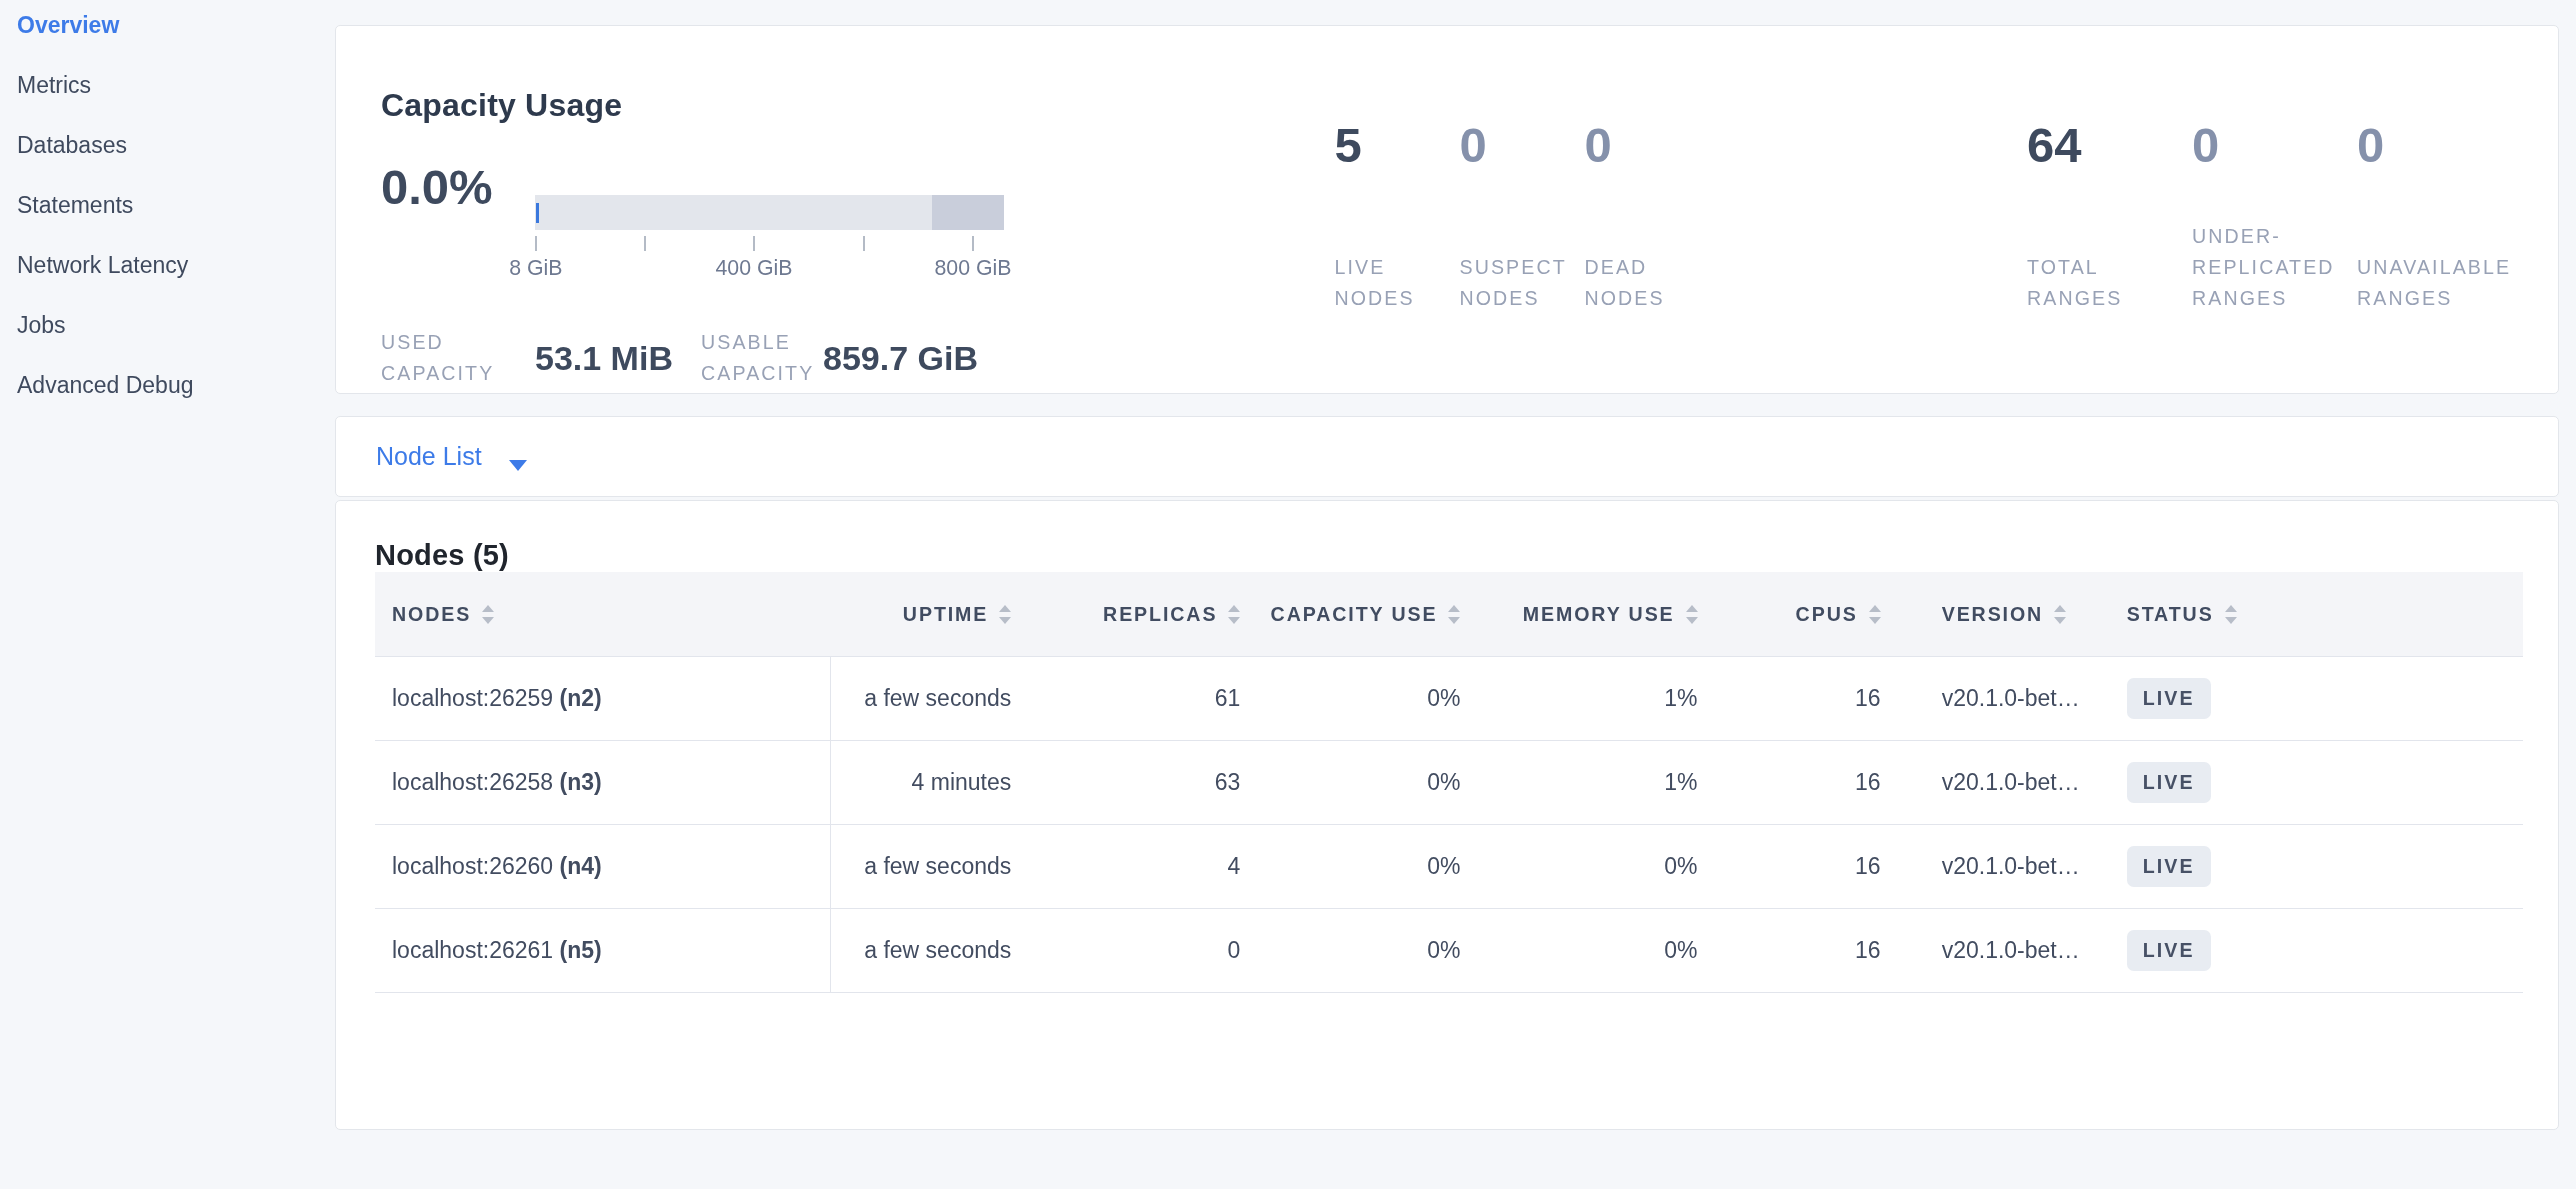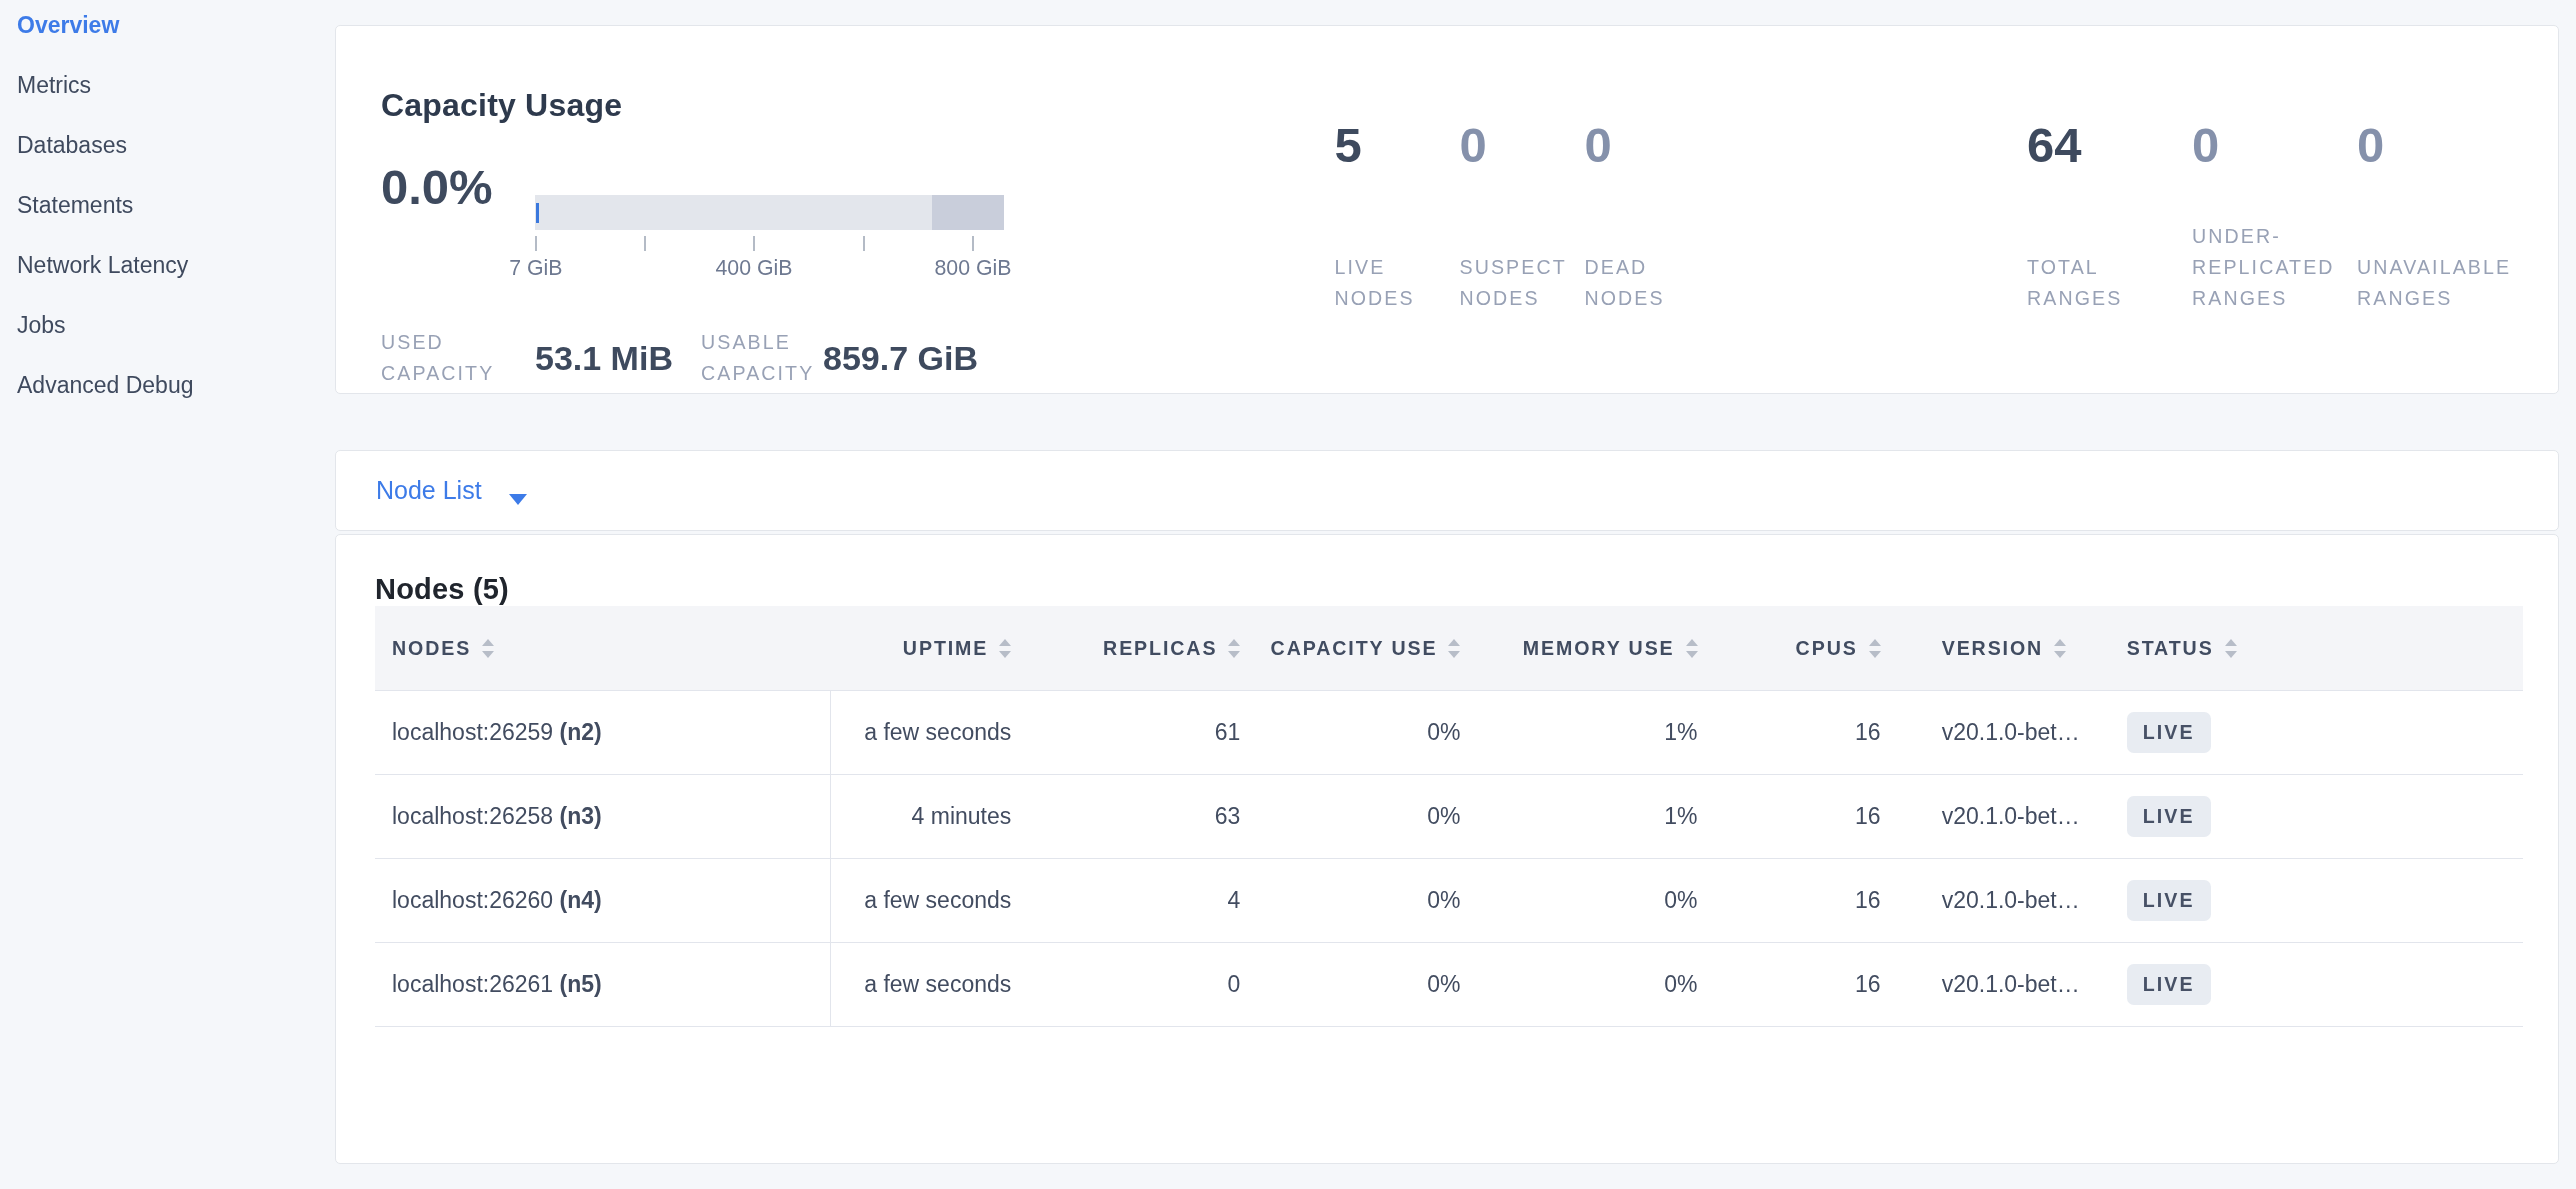--- a/index.html
+++ b/index.html
@@ -22,21 +22,21 @@
   
   .main { flex: 1; padding: 25px 19px 0 0; }
   .card {
     background: #fff; border: 0.9px solid #e3e6eb; border-radius: 5.1px;
   }
 
   
   .summary-card {
     height: 369px; display: grid;
     grid-template-columns: 978px 691px 553px;
-    margin-bottom: 56px;
+    margin-bottom: 22px;
   }
   .summary-section { padding-top: 60px; }
   .sec-capacity { padding-left: 45px; }
   .sec-nodes { padding-left: 20.5px; }
   .sec-repl { padding-left: 22px; }
   .summary-section h2 {
     font-size: 32px; line-height: 39px; font-weight: 700; color: #2e3a4d;
     letter-spacing: 0.2px;
   }
 
@@ -152,21 +152,21 @@
           <div class="gauge">
             <div class="gauge-bar">
               <div class="gauge-dark"></div>
               <div class="gauge-used"></div>
             </div>
             <div class="gauge-tick" style="left:0"></div>
             <div class="gauge-tick" style="left:109px"></div>
             <div class="gauge-tick" style="left:218px"></div>
             <div class="gauge-tick" style="left:328px"></div>
             <div class="gauge-tick" style="left:437px"></div>
-            <div class="gauge-tick-label" style="left:0.9px">7 GiB</div>
+            <div class="gauge-tick-label" style="left:0.9px">8 GiB</div>
             <div class="gauge-tick-label" style="left:219px">400 GiB</div>
             <div class="gauge-tick-label" style="left:438px">800 GiB</div>
           </div>
         </div>
         <div class="cap-details">
           <div class="cap-label first">USED
 CAPACITY</div>
           <div class="cap-value first">53.1 MiB</div>
           <div class="cap-label second">USABLE
 CAPACITY</div>

